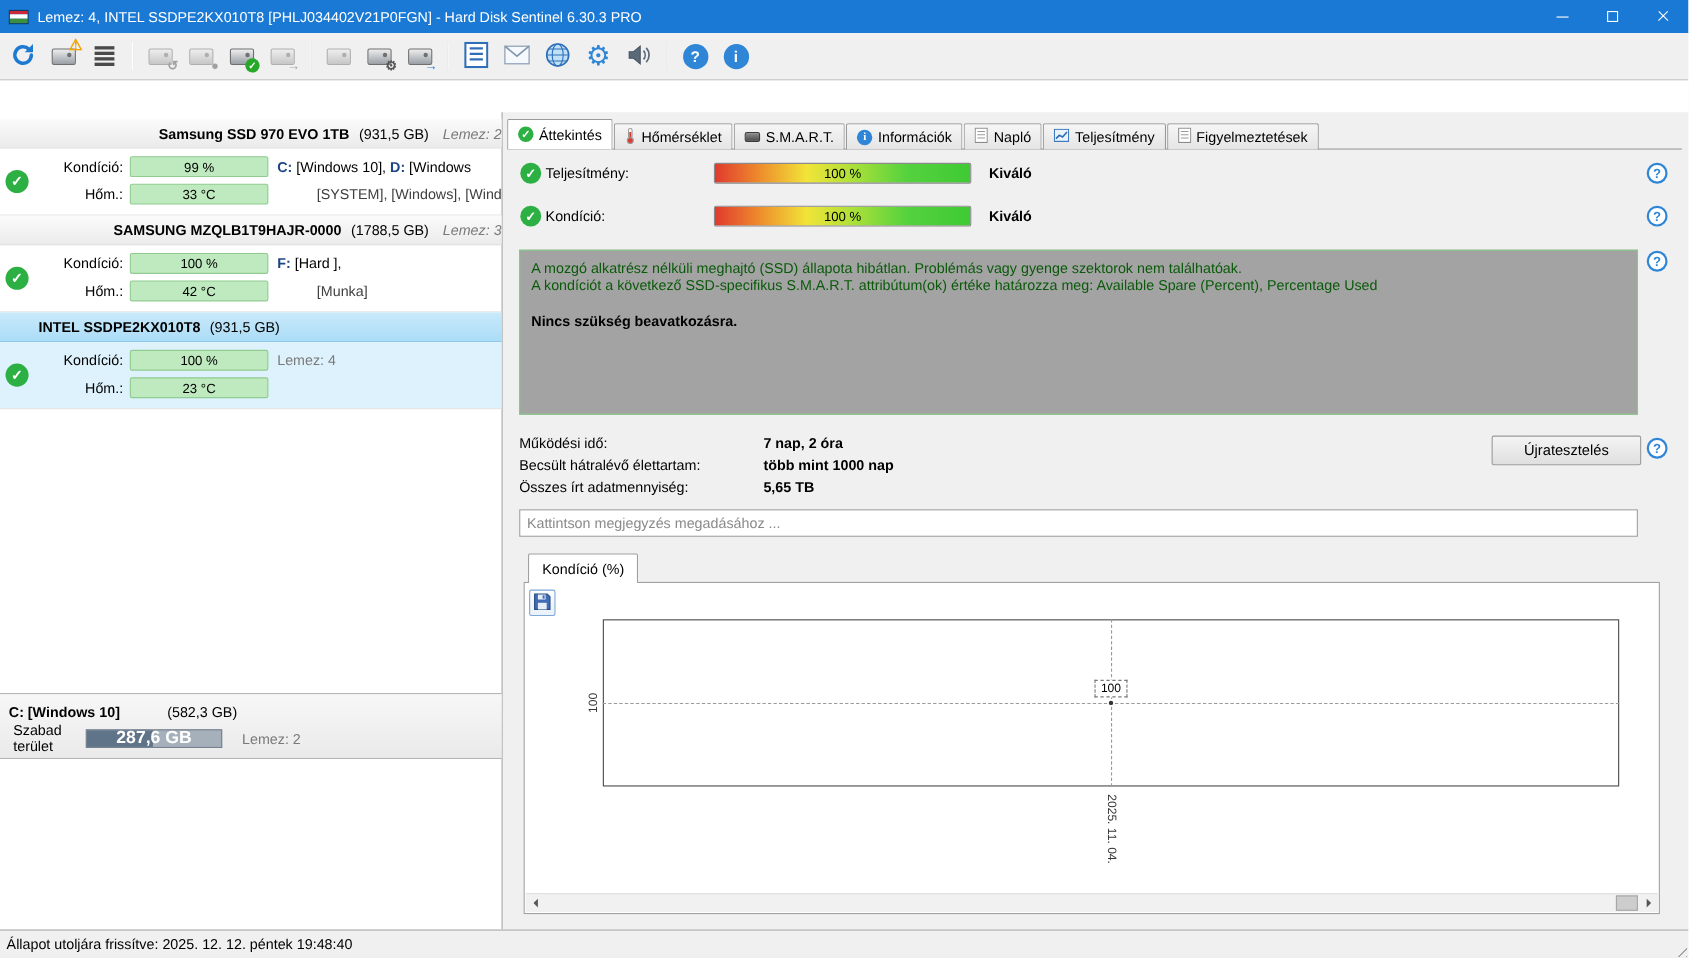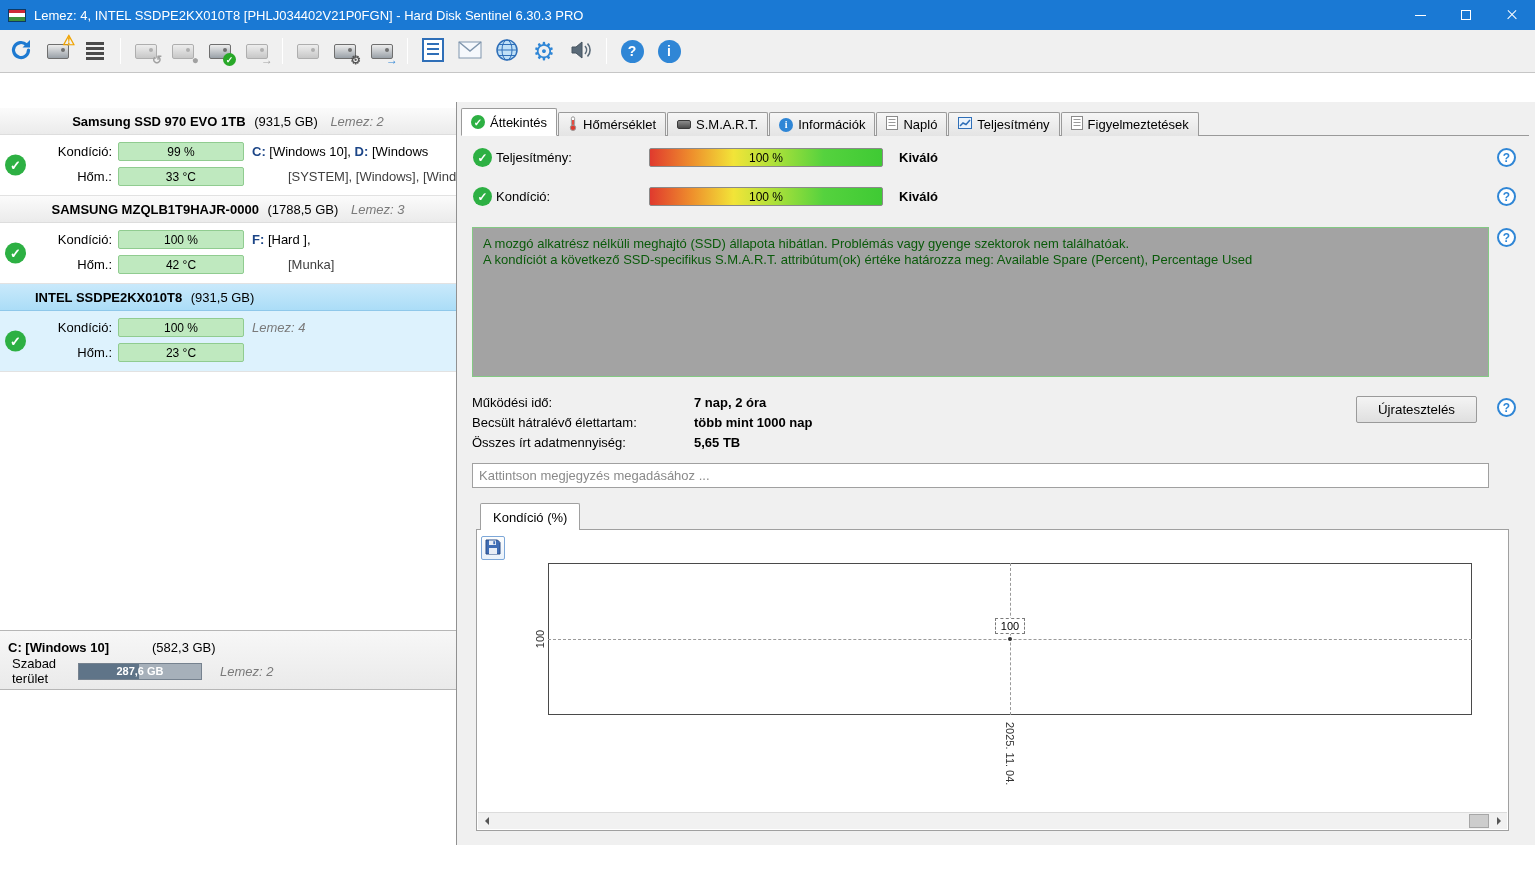--- a/index.html
+++ b/index.html
@@ -46,45 +46,45 @@
   .round-btn { width:23px; height:23px; border-radius:50%; background:#2f86d6; color:#fff; display:flex; align-items:center; justify-content:center; font-weight:bold; font-size:14px; }
   .gear-glyph { color:#2f86d6; font-size:25px; line-height:25px; }
 
   
   .main { position:absolute; top:102px; left:0; right:0; bottom:26px; display:flex; }
 
   
   .sidebar { width:457px; background:#fff; border-right:1px solid #919191; position:relative; padding-top:6px; }
   .disk-block { border-bottom:1px solid #e2e2e2; }
   .disk-header { height:27px; line-height:27px; background:linear-gradient(#fbfbfb,#ebebeb); border-bottom:1px solid #ddd; white-space:nowrap; overflow:hidden; }
-  .disk-header.centered { text-align:center; }
+  .disk-header.centered { text-align:right; }
   .disk-header.leftpad { padding-left:35px; }
   .disk-name { font-weight:bold; }
   .disk-size { margin-left:5px; }
   .disk-num { margin-left:9px; font-style:italic; color:#7a7a7a; }
   .disk-body { position:relative; padding:4px 0 6px; }
   .check-badge { position:absolute; left:5px; top:50%; transform:translateY(-50%); width:21px; height:21px; border-radius:50%; background:#2db043; color:#fff; display:flex; align-items:center; justify-content:center; font-size:13px; font-weight:bold; }
   .disk-row { display:flex; align-items:center; height:25px; }
   .row-label { width:112px; text-align:right; }
   .mini-bar { margin-left:6px; width:126px; height:19px; background:#bfe9bf; border:1px solid #90cc90; border-radius:2px; display:flex; align-items:center; justify-content:center; font-size:12px; flex:0 0 auto; }
   .row-right { margin-left:8px; white-space:nowrap; overflow:hidden; }
   .drive-letter { font-weight:bold; color:#1c4587; }
   .gray-text { color:#404040;margin-left:44px; }
-  .italic-gray { font-style:italic; color:#7a7a7a; }
+  .italic-gray { color:#7a7a7a; }
   .disk-block.selected .disk-header { background:linear-gradient(#c9e9fb,#abddf7); border-bottom:1px solid #8fc8ea; }
   .disk-block.selected .disk-body { background:#ddf2fd; }
 
   .volume-block { position:absolute; top:528px; left:0; width:456px; border-top:1px solid #b6b6b6; border-bottom:1px solid #b6b6b6; background:linear-gradient(#f7f7f7,#eaeaea); padding:4px 0 6px; }
   .vol-header { display:flex; align-items:center; height:24px; }
   .vol-name { padding-left:8px; font-weight:bold; width:152px; }
   .vol-row { display:flex; align-items:center; height:24px; }
   .vol-free-label { padding-left:12px; width:78px; }
   .free-bar { position:relative; width:124px; height:17px; background:#a6b0ba; border:1px solid #76828f; flex:0 0 auto; }
   .free-fill { position:absolute; left:0; top:0; bottom:0; background:#5f7488; }
-  .free-text { position:absolute; inset:0; display:flex; align-items:center; justify-content:center; color:#fff; font-weight:bold; font-size:11px; }
+  .free-text { position:absolute; inset:0; display:flex; align-items:center; justify-content:center; color:#fff; font-weight:bold; font-size:16px; }
   .vol-disknum { margin-left:18px; }
 
   
   .content { flex:1; position:relative; background:#f0f0f0; overflow:hidden; }
   .tabbar { position:absolute; top:6px; left:4px; right:6px; height:28px; border-bottom:1px solid #9a9a9a; display:flex; align-items:flex-end; }
   .tab { display:flex; align-items:center; gap:5px; height:24px; padding:0 9px; background:linear-gradient(#f6f6f6,#e4e4e4); border:1px solid #9a9a9a; border-bottom:none; border-radius:2px 2px 0 0; margin-right:1px; margin-bottom:-1px; white-space:nowrap; }
   .tab.active { height:28px; background:#fff; border-bottom:1px solid #fff; }
   .tab-check { width:14px; height:14px; border-radius:50%; background:#2db043; color:#fff; display:flex; align-items:center; justify-content:center; font-size:10px; font-weight:bold; }
   .tab-info { width:14px; height:14px; border-radius:50%; background:#2f86d6; color:#fff; display:flex; align-items:center; justify-content:center; font-size:10px; font-weight:bold; font-family:"Liberation Serif", serif; }
   .mini-hdd { width:14px; height:9px; background:linear-gradient(#8d8d8d,#4c4c4c); border:1px solid #3a3a3a; border-radius:2px; }
@@ -97,21 +97,21 @@
     display:flex; align-items:center; justify-content:center; font-size:12px; }
   .metric-rating { position:absolute; left:442px; top:3px; font-weight:bold; }
   .help-circle { position:absolute; width:19px; height:19px; border-radius:50%; border:2px solid #2f86d6; background:#fff; color:#2f86d6; font-weight:bold; font-size:12px; display:flex; align-items:center; justify-content:center; }
 
   .status-box { position:absolute; left:15px; top:125px; width:1017px; height:150px; background:#a3a3a3; border:1px solid #84c984; padding:8px 10px; line-height:16px; }
   .status-box .ln { color:#0a5a0a; }
   .status-box .action { margin-top:16px; font-weight:bold; color:#000; }
 
   .info-label { position:absolute; left:15px; }
   .info-value { position:absolute; left:237px; font-weight:bold; }
-  .retest-btn { position:absolute; left:899px; top:294px; width:121px; height:27px; background:linear-gradient(#f4f4f4,#dfdfdf); border:1px solid #9a9a9a; border-radius:2px; display:flex; align-items:center; justify-content:center; }
+  .retest-btn { position:absolute; left:899px; top:294px; width:136px; height:27px; background:linear-gradient(#f4f4f4,#dfdfdf); border:1px solid #9a9a9a; border-radius:2px; display:flex; align-items:center; justify-content:center; }
 
   .comment-input { position:absolute; left:15px; top:361px; width:1017px; height:25px; border:1px solid #a0a0a0; background:#fff; padding:0 6px; font-family:"Liberation Sans", sans-serif; font-size:13px; color:#333; }
   .comment-input::placeholder { color:#8a8a8a; }
 
   .chart-tab { position:absolute; left:23px; top:401px; height:27px; padding:0 12px; background:#fff; border:1px solid #a0a0a0; border-bottom:none; border-radius:2px 2px 0 0; display:flex; align-items:center; z-index:2; }
   .chart-area { position:absolute; left:19px; top:427px; width:1033px; height:302px; background:#fff; border:1px solid #a0a0a0; }
   .save-btn { position:absolute; left:4px; top:6px; width:24px; height:24px; border:1px solid #7da7d8; background:linear-gradient(#fdfdfd,#e9f1fa); border-radius:2px; display:flex; align-items:center; justify-content:center; }
   .plot { position:absolute; left:71px; top:33px; width:924px; height:152px; border:1px solid #4a4a4a; background:#fff; }
   .h-grid { position:absolute; left:71px; top:109px; width:924px; border-top:1px dashed #9a9a9a; }
   .v-grid { position:absolute; left:533px; top:33px; height:152px; border-left:1px dashed #9a9a9a; }
@@ -416,20 +416,21 @@
         <span class="grad-bar">
             <span>100 %</span>
           </span>
         <span class="metric-rating">Kiváló</span>
       </div>
       <span class="help-circle" style="left:1040px; top:85px;">?</span>
 
       <div class="status-box">
         <div class="ln">A mozgó alkatrész nélküli meghajtó (SSD) állapota hibátlan. Problémás vagy gyenge szektorok nem találhatóak.</div>
         <div class="ln">A kondíciót a következő SSD-specifikus S.M.A.R.T. attribútum(ok) értéke határozza meg:  Available Spare (Percent), Percentage Used</div>
+        <div class="action">Nincs szükség beavatkozásra.</div>
       </div>
       <span class="help-circle" style="left:1040px; top:126px;">?</span>
 
       <span class="info-label" style="top:293px;">Működési idő:</span>
       <span class="info-value" style="top:293px;">7 nap, 2 óra</span>
       <span class="info-label" style="top:313px;">Becsült hátralévő élettartam:</span>
       <span class="info-value" style="top:313px;">több mint 1000 nap</span>
       <span class="info-label" style="top:333px;">Összes írt adatmennyiség:</span>
       <span class="info-value" style="top:333px;">5,65 TB</span>
 
@@ -464,14 +465,18 @@
           <div class="scroll-thumb"></div>
           <div class="scroll-btn right">
               <span class="tri-right"></span>
             </div>
         </div>
       </div>
 
     </div>
   </div>
 
+  <div class="statusbar">
+    <span>Állapot utoljára frissítve: 2025. 12. 12. péntek 19:48:40</span>
+    <div class="resize-grip"></div>
+  </div>
 
 </div>
 
 </body></html>

